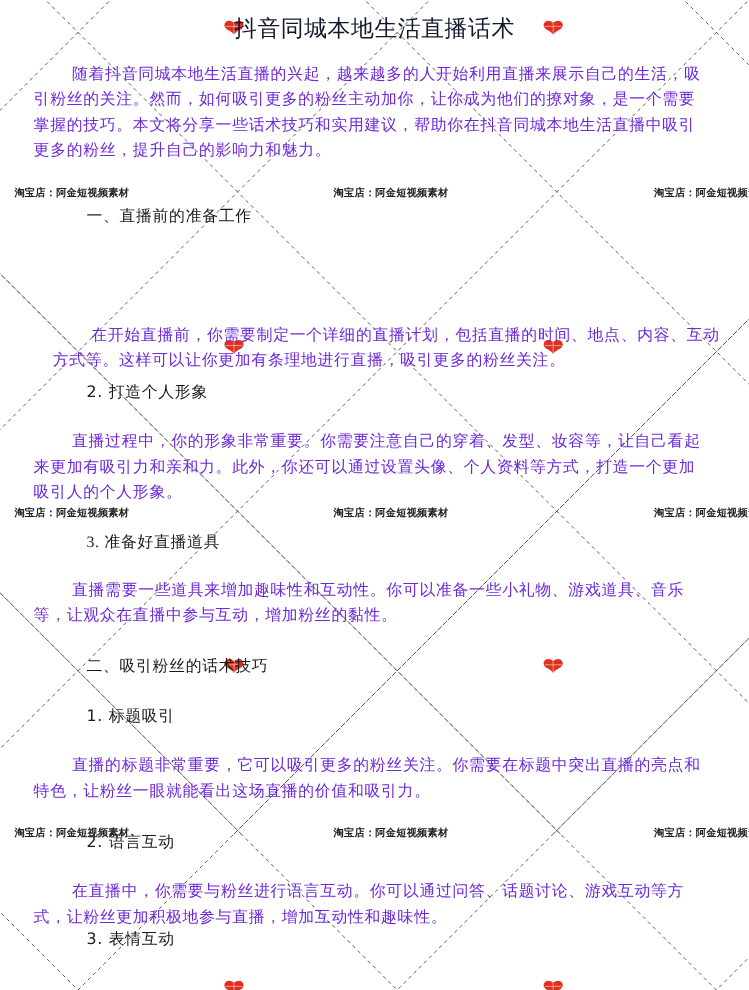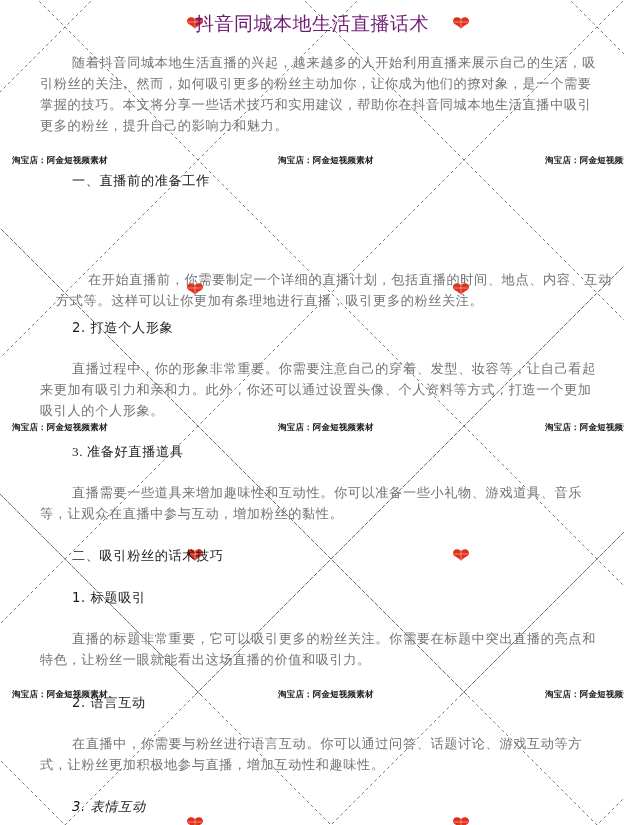--- a/index.html
+++ b/index.html
@@ -29,31 +29,31 @@
       z-index: 2;
     }
     .title {
       position: absolute;
       top: 11px;
       left: 0;
       width: 624px;
       text-align: center;
       font-size: 19px;
       letter-spacing: 0.5px;
-      color: #701a75;
+      color: #0f172a;
     }
     .para {
       position: absolute;
-      left: 40px;
+      left: 28px;
       width: 562px;
       font-size: 13.2px;
       line-height: 21px;
       text-indent: 32px;
       letter-spacing: 0.6px;
-      color: #737373;
+      color: #6d28d9;
     }
     .heading {
       position: absolute;
       left: 72px;
       font-size: 13.2px;
       line-height: 21px;
       letter-spacing: 0.6px;
       color: #1a1a1a;
     }
     .wm-text {
@@ -148,14 +148,14 @@
   <p class="para" style="top:482px;margin:0;">直播需要一些道具来增加趣味性和互动性。你可以准备一些小礼物、游戏道具、音乐等，让观众在直播中参与互动，增加粉丝的黏性。</p>
 
   <div class="heading" style="top:545px;">二、吸引粉丝的话术技巧</div>
 
   <div class="heading" style="top:587px;">1. 标题吸引</div>
   <p class="para" style="top:628px;margin:0;">直播的标题非常重要，它可以吸引更多的粉丝关注。你需要在标题中突出直播的亮点和特色，让粉丝一眼就能看出这场直播的价值和吸引力。</p>
 
   <div class="heading" style="top:692px;">2. 语言互动</div>
   <p class="para" style="top:733px;margin:0;">在直播中，你需要与粉丝进行语言互动。你可以通过问答、话题讨论、游戏互动等方式，让粉丝更加积极地参与直播，增加互动性和趣味性。</p>
 
-  <div class="heading" style="top:796px;font-style:italic;">3. 表情互动</div>
+  <div class="heading" style="top:773px;">3. 表情互动</div>
 </div>
 
 </body></html>

